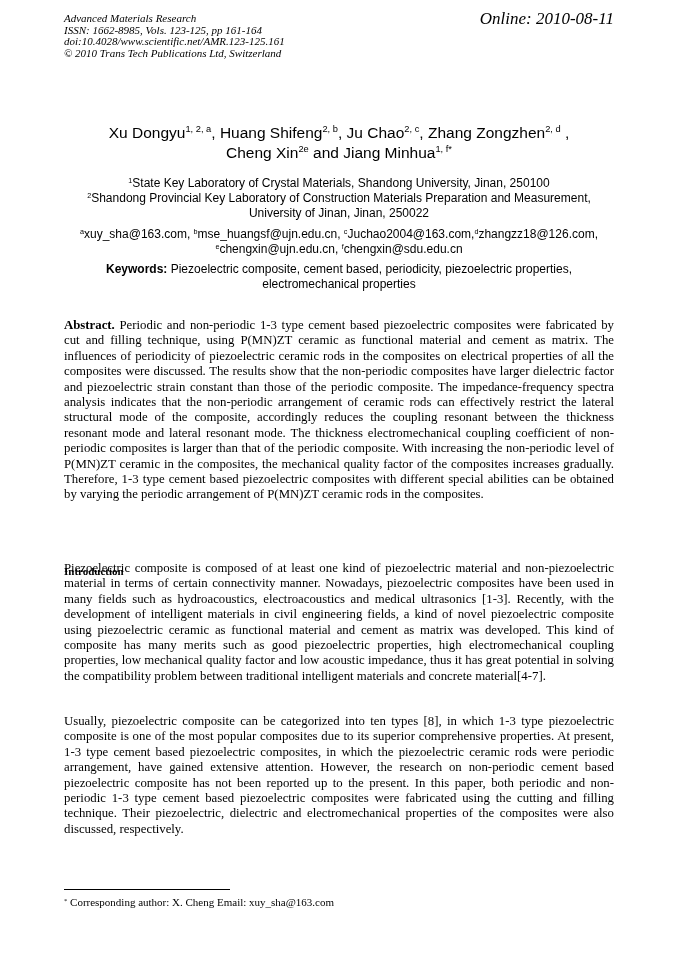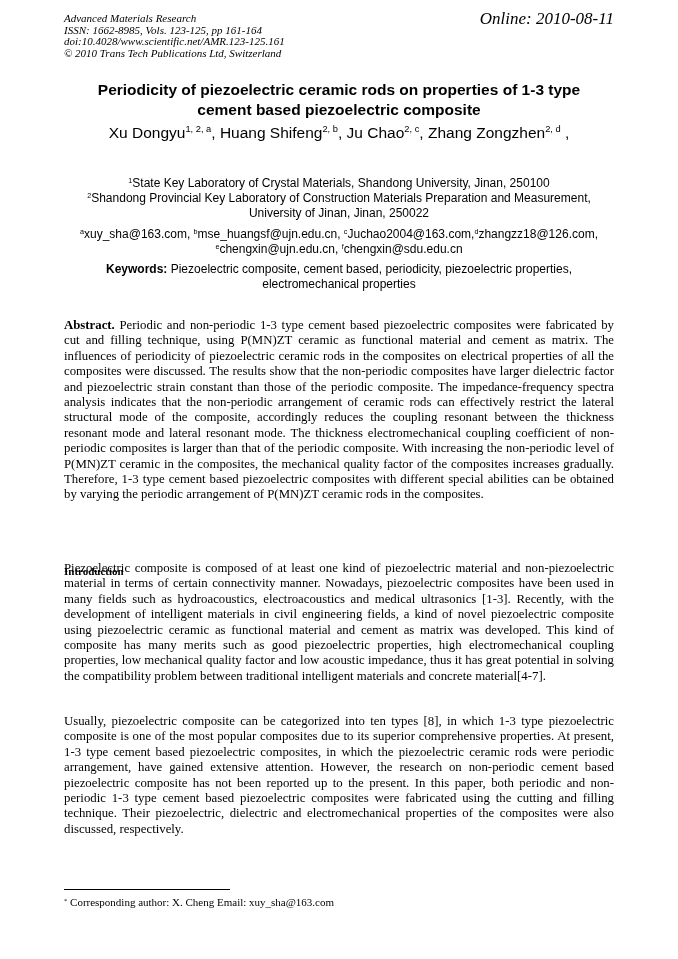--- a/index.html
+++ b/index.html
@@ -33,28 +33,27 @@
 <div class="page">
 
   <div class="hdr-left">
     <div>Advanced Materials Research</div>
     <div>ISSN: 1662-8985, Vols. 123-125, pp 161-164</div>
     <div>doi:10.4028/www.scientific.net/AMR.123-125.161</div>
     <div>© 2010 Trans Tech Publications Ltd, Switzerland</div>
   </div>
   <div class="hdr-right">Online: 2010-08-11</div>
 
-  <div class="title">
-    <div>Periodicity of piezoelectric ceramic rods on properties of 1-3 type</div>
-    <div>cement based piezoelectric composite</div>
-  </div>
 
   <div class="authors">
     <div>
       <span>Xu Dongyu</span><sup>1, 2, a</sup><span>, </span><span>Huang Shifeng</span><sup>2, b</sup><span>, </span><span>Ju Chao</span><sup>2, c</sup><span>, </span><span>Zhang Zongzhen</span><sup>2, d</sup><span> ,</span>
+    </div>
+    <div>
+      <span>Cheng Xin</span><sup>2e</sup><span> and </span><span>Jiang Minhua</span><sup>1, f*</sup>
     </div>
   </div>
 
   <div class="aff aff1">
     <sup>1</sup><span>State Key Laboratory of Crystal Materials, Shandong University, Jinan, 250100</span>
   </div>
   <div class="aff aff2">
     <sup>2</sup><span>Shandong Provincial Key Laboratory of Construction Materials Preparation and Measurement, University of Jinan, Jinan, 250022</span>
   </div>
 

